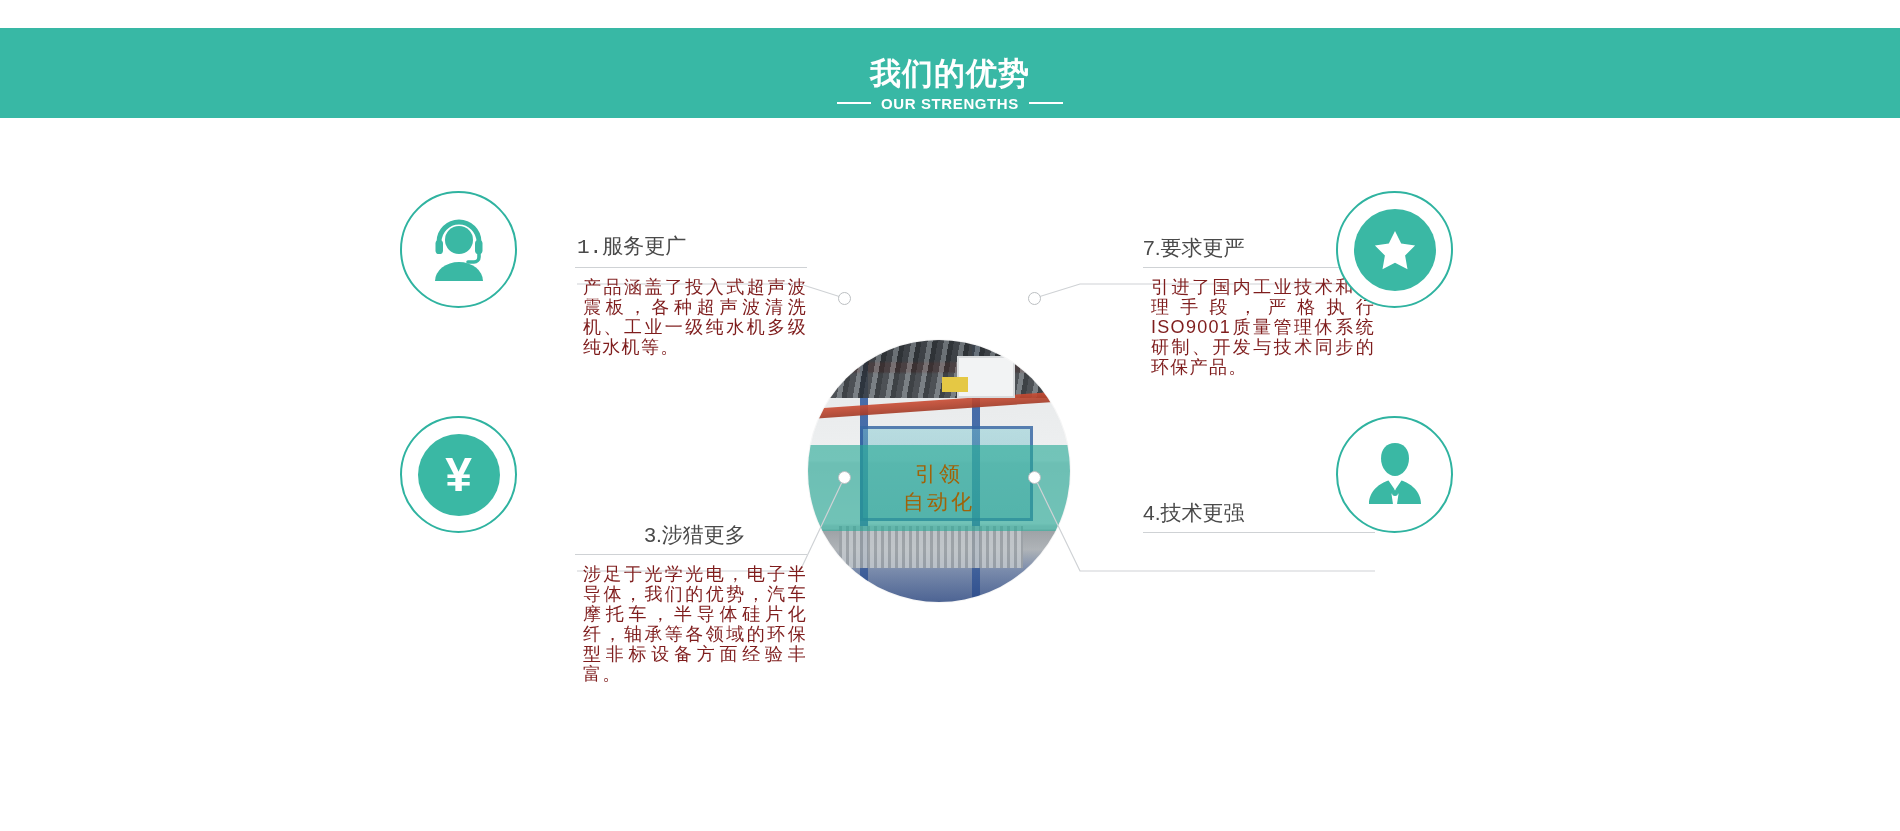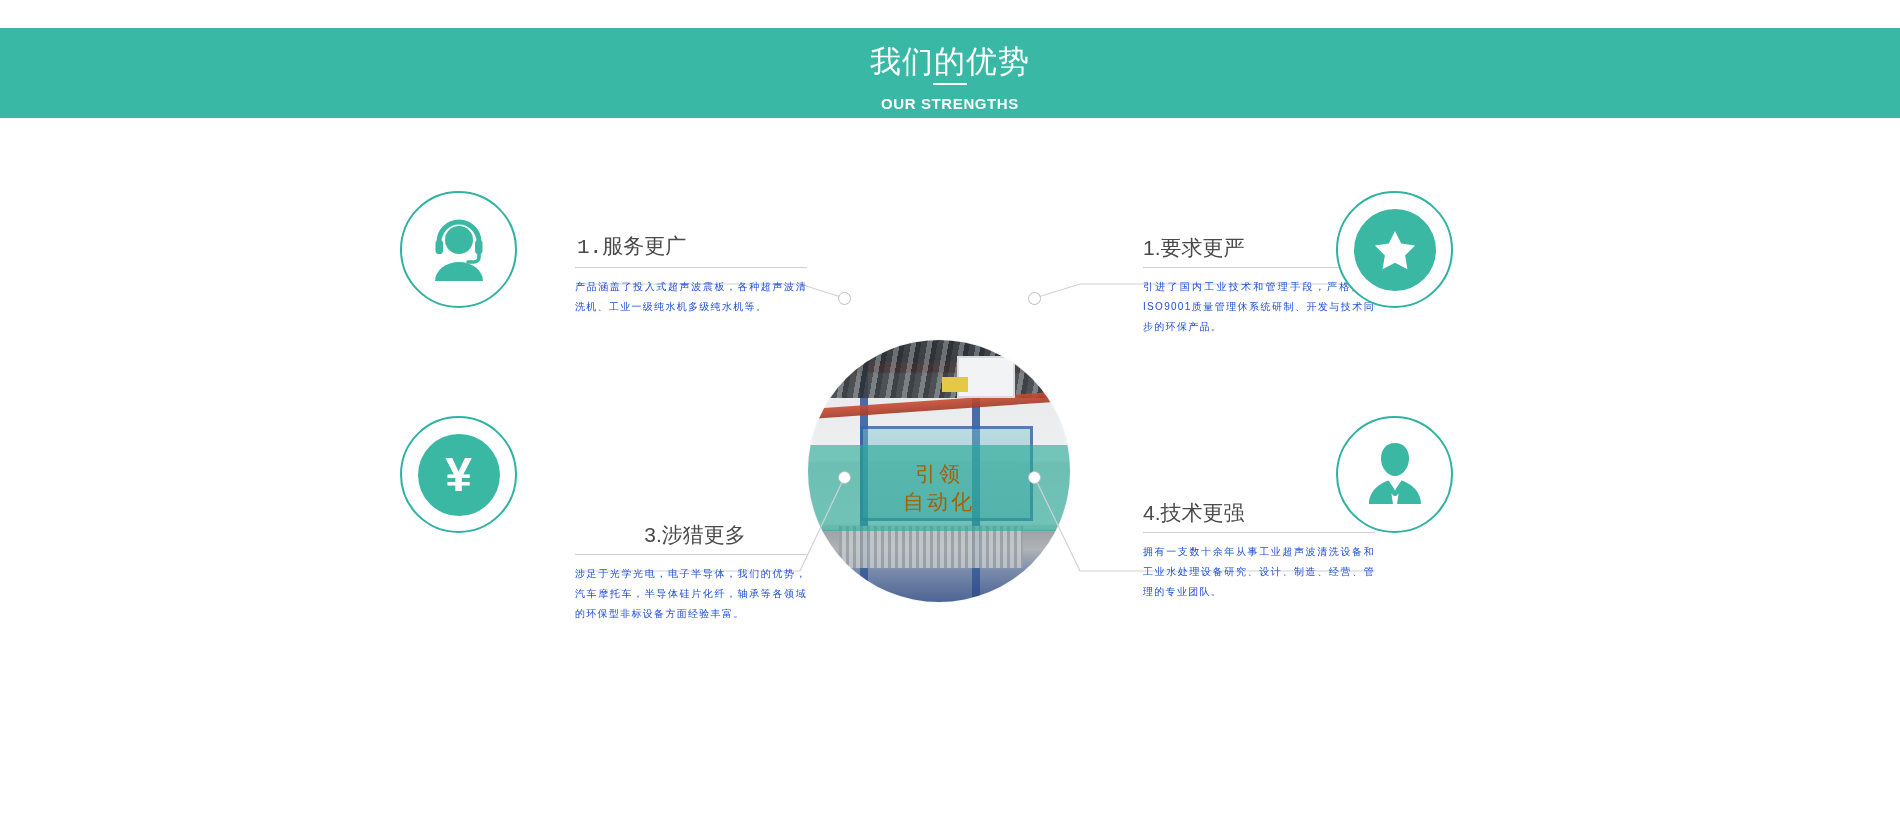--- a/index.html
+++ b/index.html
@@ -24,31 +24,30 @@
     height: 90px;
     background: #38b8a5;
     display: flex;
     flex-direction: column;
     align-items: center;
     justify-content: center;
   }
   .header-title {
     color: #ffffff;
     font-size: 31px;
-    font-weight: normal;
+    font-weight: bold;
     letter-spacing: 1px;
     line-height: 1.05;
     margin-bottom: 4px;
     margin-top: 24px;
   }
   .header-sub-wrap {
     display: flex;
     align-items: center;
     gap: 10px;
-    flex-direction: column;
   }
   .header-rule {
     display: block;
     width: 34px;
     height: 2px;
     background: #ffffff;
   }
   .header-subtitle {
     color: #ffffff;
     font-size: 15px;
@@ -229,26 +228,27 @@
     line-height: 1.1;
     white-space: nowrap;
   }
   .blk-rule {
     height: 1px;
     background: #cfd2d5;
     margin-top: 8px;
     margin-bottom: 9px;
   }
   .blk-body {
-    font-size: 10px;
-    color: #1d4ed8;
+    font-size: 18px;
+    color: #7f1d1d;
     line-height: 20px;
     text-align: justify;
     text-align-last: left;
     letter-spacing: 1.3px;
+    margin-left: 8px;
   }
   .block-1 { left: 575px; top: 118px; }
   .block-2 { left: 1143px; top: 118px; }
   .block-3 { left: 575px; top: 405px; }
   .block-4 { left: 1143px; top: 383px; }
   .block-1 .blk-title, .block-3 .blk-title { text-align: left; }
   .block-3 .blk-title { padding-left: 8px; text-align: center; }
   .block-1 .blk-title { padding-left: 2px; font-family: Liberation Mono, monospace; }
   .block-2 .blk-title, .block-4 .blk-title { text-align: left; }
 </style>
@@ -332,30 +332,29 @@
     </svg>
   </div>
 
   <div class="block block-1">
     <div class="blk-title">1.服务更广</div>
     <div class="blk-rule"></div>
     <div class="blk-body">产品涵盖了投入式超声波震板，各种超声波清洗机、工业一级纯水机多级纯水机等。</div>
   </div>
 
   <div class="block block-2">
-    <div class="blk-title">1.要求更严</div>
+    <div class="blk-title">7.要求更严</div>
     <div class="blk-rule"></div>
     <div class="blk-body">引进了国内工业技术和管理手段，严格执行ISO9001质量管理休系统研制、开发与技术同步的环保产品。</div>
   </div>
 
   <div class="block block-3">
     <div class="blk-title">3.涉猎更多</div>
     <div class="blk-rule"></div>
     <div class="blk-body">涉足于光学光电，电子半导体，我们的优势，汽车摩托车，半导体硅片化纤，轴承等各领域的环保型非标设备方面经验丰富。</div>
   </div>
 
   <div class="block block-4">
     <div class="blk-title">4.技术更强</div>
     <div class="blk-rule"></div>
-    <div class="blk-body">拥有一支数十余年从事工业超声波清洗设备和工业水处理设备研究、设计、制造、经营、管理的专业团队。</div>
   </div>
 
 </div>
 
 </body></html>

